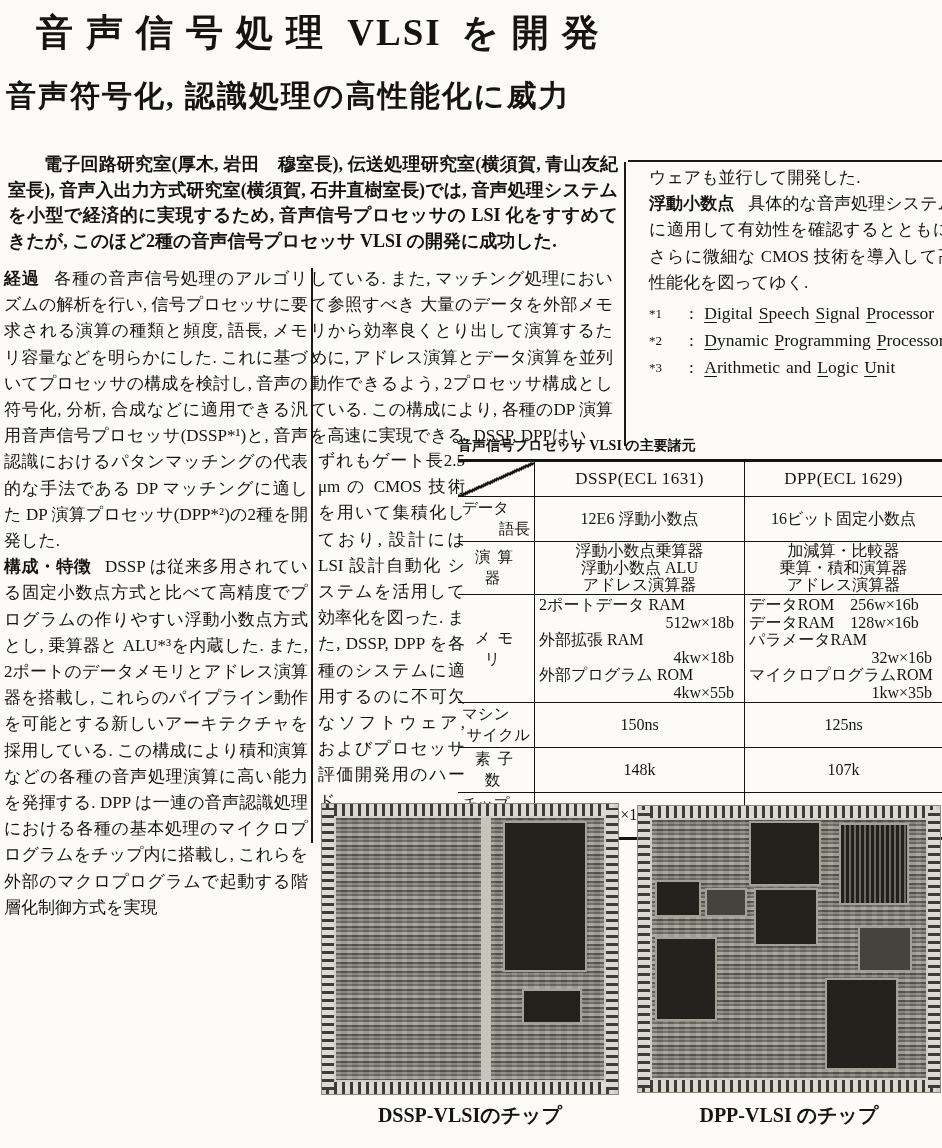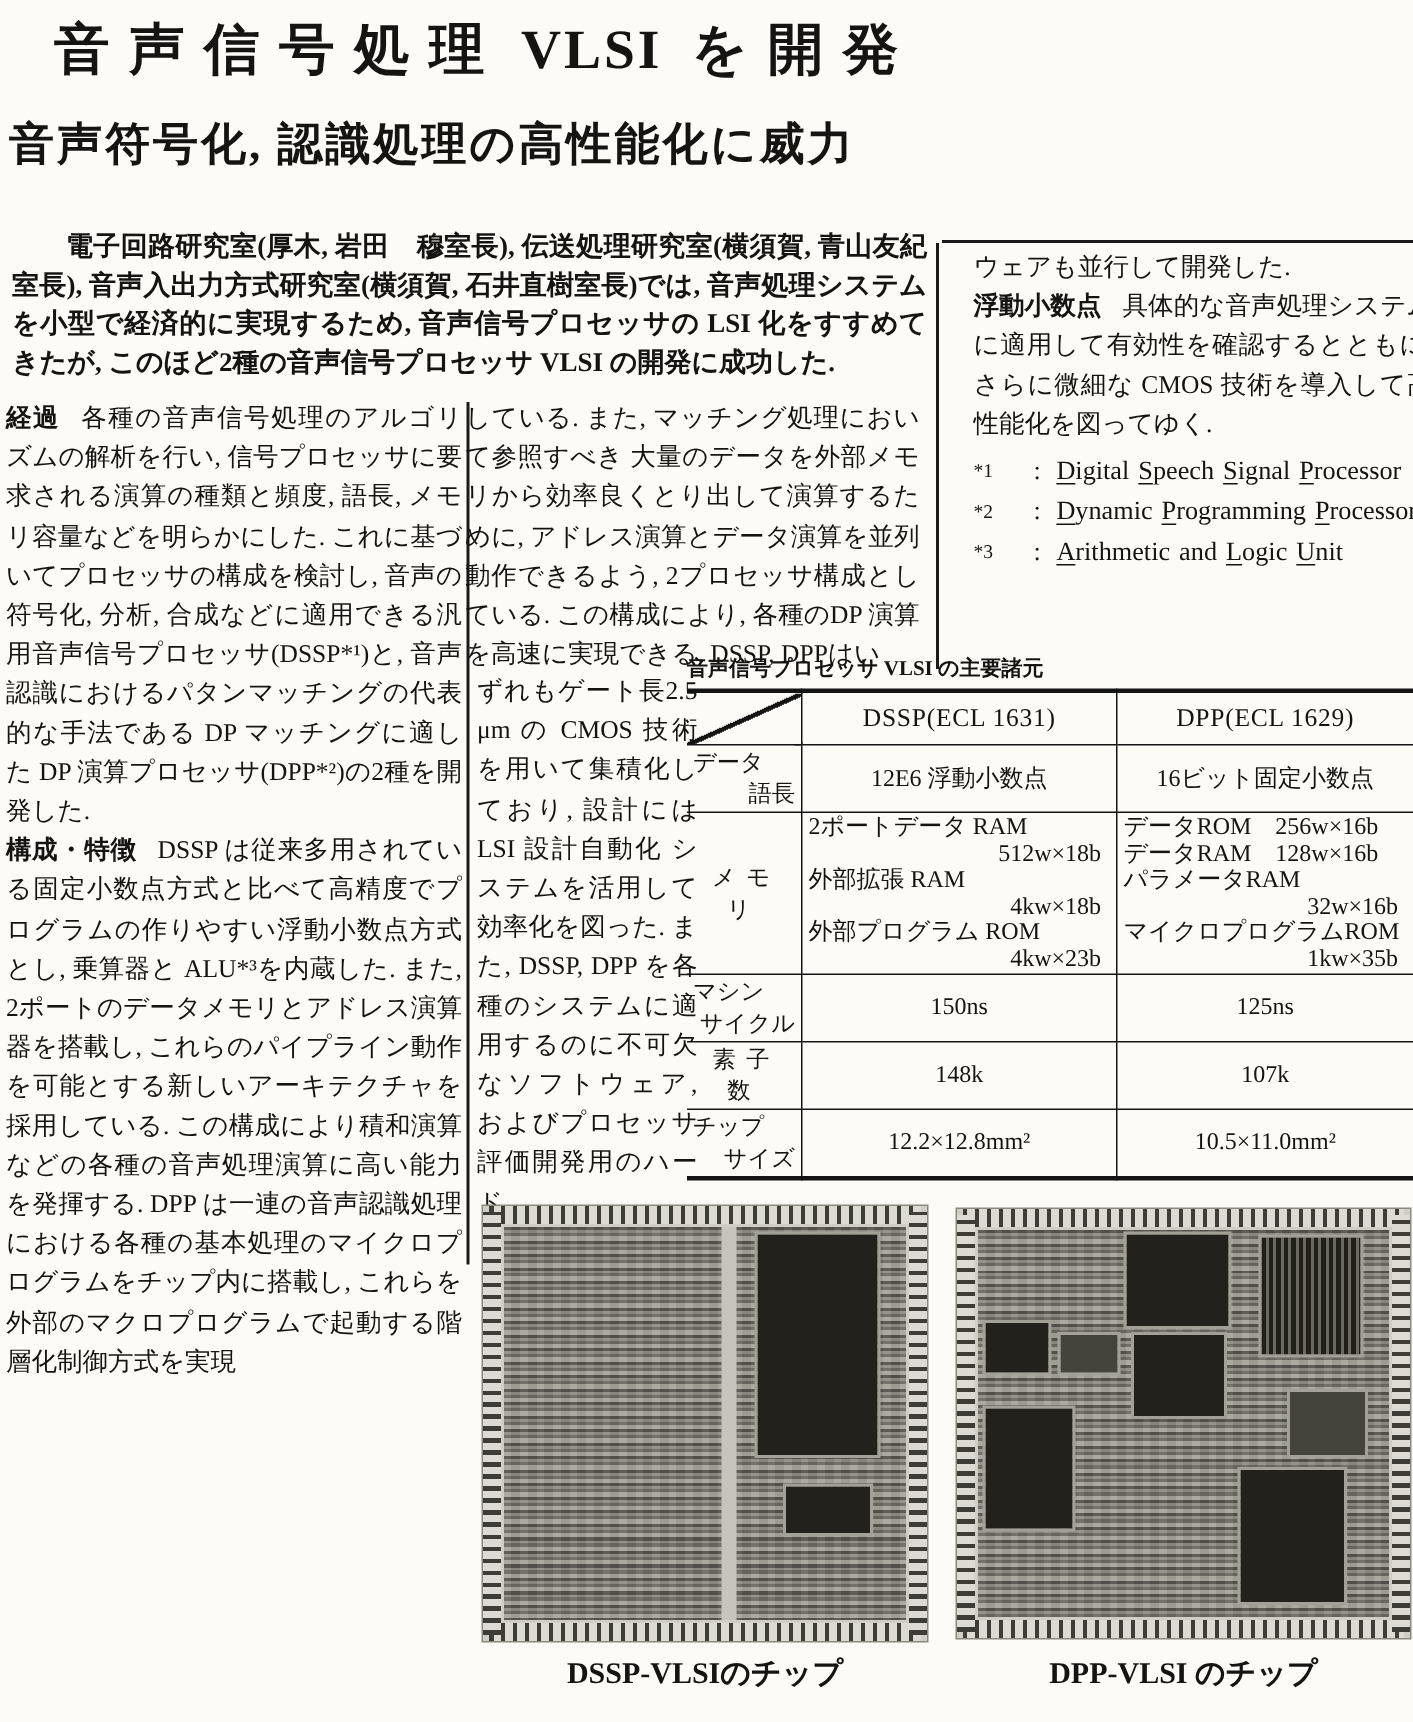--- a/index.html
+++ b/index.html
@@ -135,29 +135,42 @@
         <td class="val head">DPP(ECL 1629)</td>
       </tr>
       <tr style="height:33px;">
         <td class="lbl">
           <div class="l1">データ</div>
           <div class="l2">語長</div>
         </td>
         <td class="val">12E6 浮動小数点</td>
         <td class="val">16ビット固定小数点</td>
       </tr>
+      <tr style="height:52px;">
+        <td class="lbl sp">演算器</td>
+        <td class="val c3">
+          <div>浮動小数点乗算器</div>
+          <div>浮動小数点 ALU</div>
+          <div>アドレス演算器</div>
+        </td>
+        <td class="val c3">
+          <div>加減算・比較器</div>
+          <div>乗算・積和演算器</div>
+          <div>アドレス演算器</div>
+        </td>
+      </tr>
       <tr style="height:104px;">
         <td class="lbl sp">メモリ</td>
         <td class="val">
           <div class="mline ml">2ポートデータ RAM</div>
           <div class="mline mr">512w×18b</div>
           <div class="mline ml">外部拡張 RAM</div>
           <div class="mline mr">4kw×18b</div>
           <div class="mline ml">外部プログラム ROM</div>
-          <div class="mline mr">4kw×23b</div>
+          <div class="mline mr">4kw×55b</div>
         </td>
         <td class="val">
           <div class="mline ml">データROM　256w×16b</div>
           <div class="mline ml">データRAM　128w×16b</div>
           <div class="mline ml">パラメータRAM</div>
           <div class="mline mr">32w×16b</div>
           <div class="mline ml">マイクロプログラムROM</div>
           <div class="mline mr">1kw×35b</div>
         </td>
       </tr>

